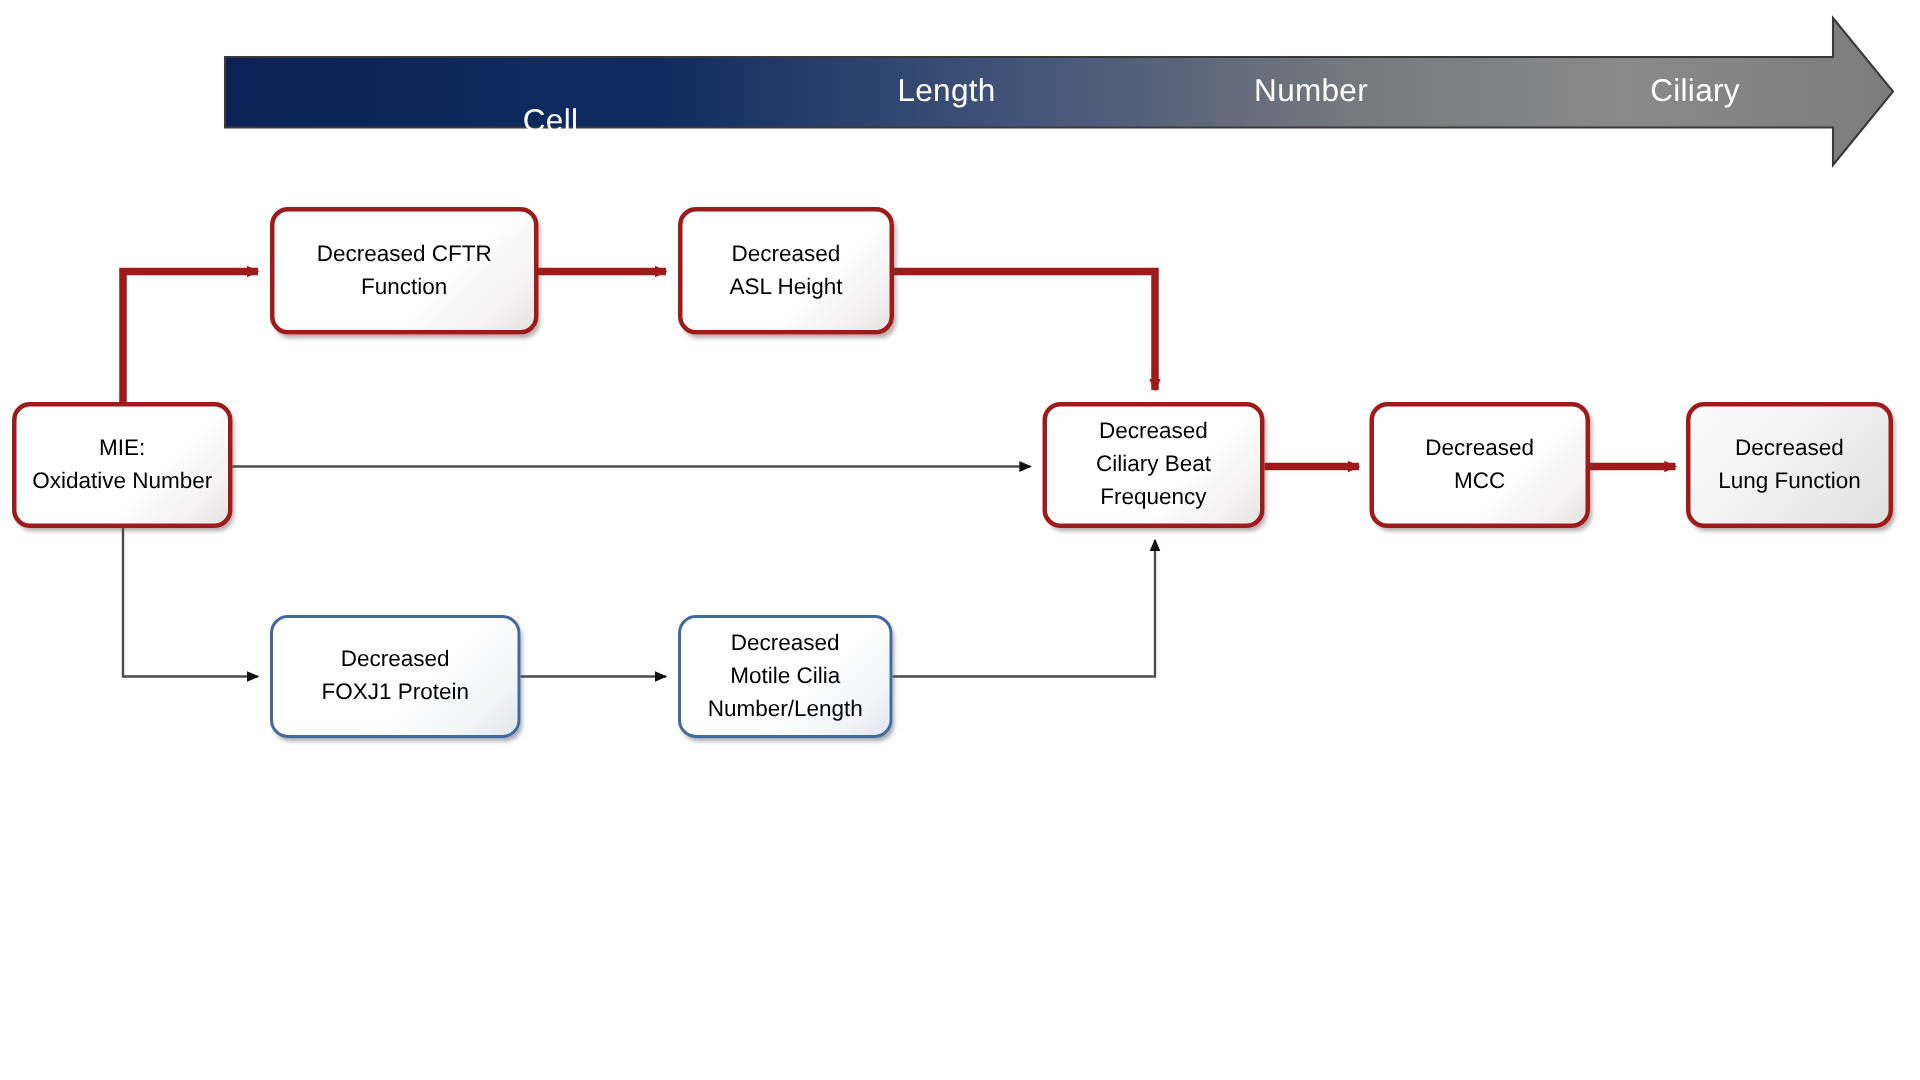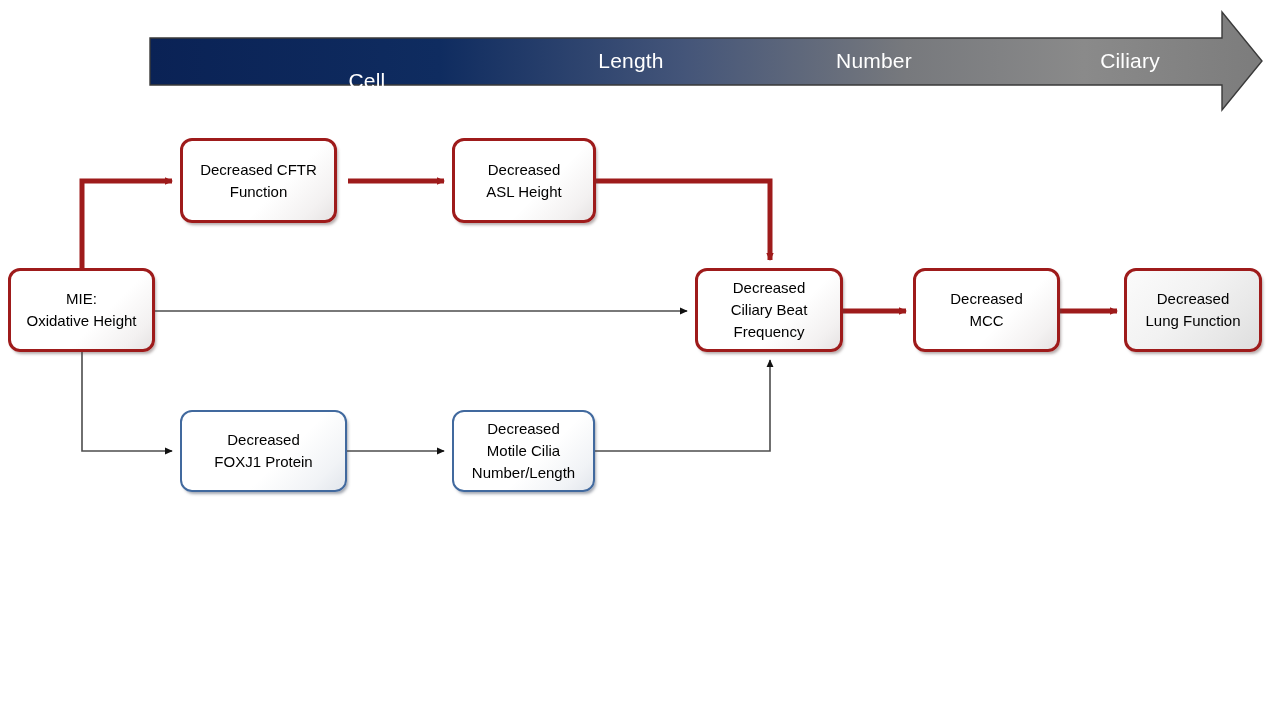--- a/index.html
+++ b/index.html
@@ -144,24 +144,24 @@
     </g>
   </svg>
 
   <div class="banner-label" style="left:367px; top:49px;margin-top:32px;">Cell</div>
   <div class="banner-label" style="left:631px; top:61px;">Length</div>
   <div class="banner-label" style="left:874px; top:61px;">Number</div>
   <div class="banner-label" style="left:1130px; top:61px;">Ciliary</div>
 
   <div class="node red overflow-text" style="left:8px; top:268px; width:147px; height:84px;">
     <span class="node-label">MIE:
-Oxidative Height</span>
+Oxidative Number</span>
   </div>
 
-  <div class="node red" style="left:180px; top:138px; width:157px; height:85px;">
+  <div class="node red" style="left:180px; top:138px; width:179px; height:85px;">
     <span class="node-label">Decreased CFTR
 Function</span>
   </div>
 
   <div class="node red" style="left:452px; top:138px; width:144px; height:85px;">
     <span class="node-label">Decreased
 ASL Height</span>
   </div>
 
   <div class="node red" style="left:695px; top:268px; width:148px; height:84px;">

